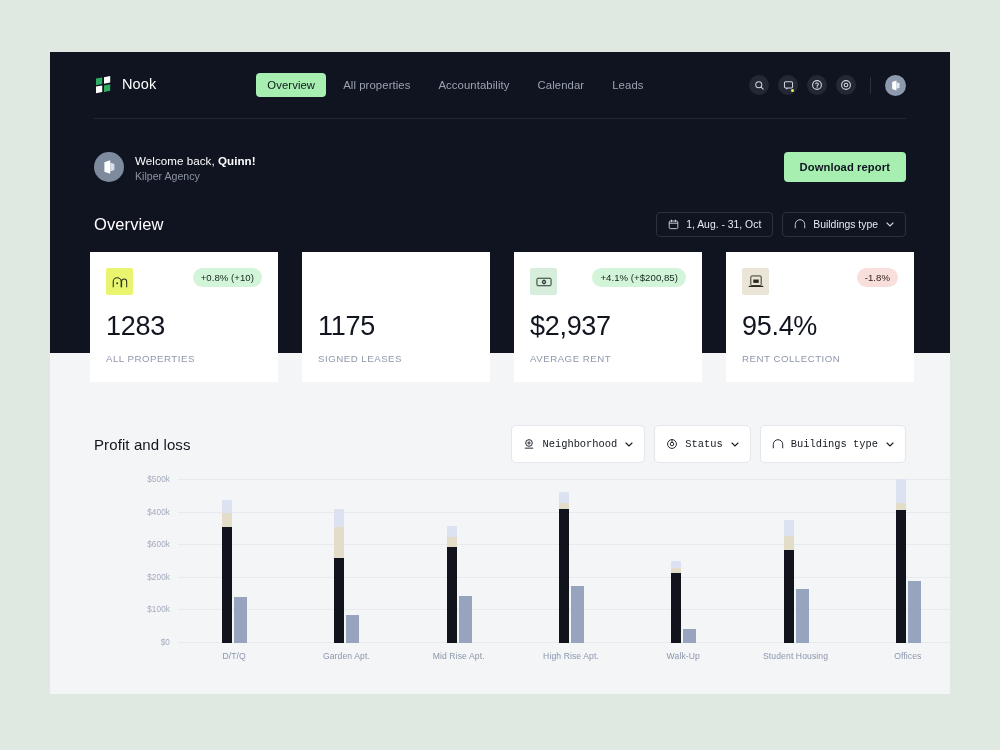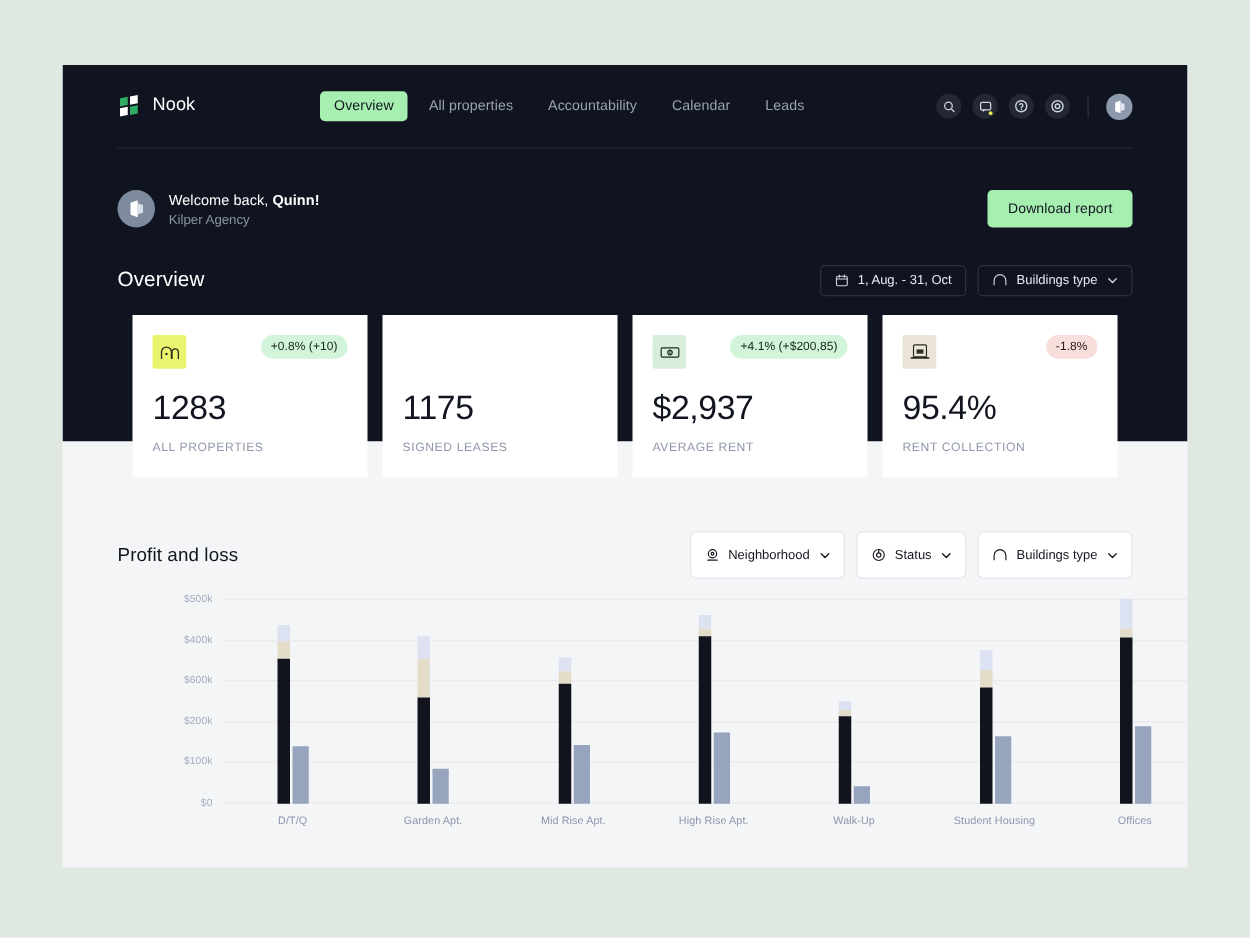--- a/index.html
+++ b/index.html
@@ -155,21 +155,21 @@
   .welcome-sub {
     font-size: 10.6px;
     color: #8b93a3;
     margin-top: 3px;
   }
   .btn-download {
     margin-left: auto;
     background: #a6efb0;
     color: #101420;
     font-size: 11.2px;
-    font-weight: normal;
+    font-weight: bold;
     border: none;
     border-radius: 4px;
     padding: 9px 16px;
     letter-spacing: .1px;
     font-family: inherit;
   }
 
   
   .overview-row {
     position: absolute;
@@ -201,24 +201,24 @@
     background: transparent;
     white-space: nowrap;
     font-family: inherit;
   }
   .chip-dark svg { display: block; flex: none; }
   .caret { margin-left: 1px; }
 
   
   .cards {
     position: absolute;
-    left: 56px; top: 200px;
+    left: 40px; top: 200px;
     width: 812px;
     display: flex;
-    gap: 12px;
+    gap: 24px;
     text-align: center;
   }
   .card {
     width: 188px;
     height: 130px;
     background: #ffffff;
     padding: 16px;
     position: relative;
     flex: none;
   }
@@ -282,21 +282,21 @@
     border: 1px solid #e4e6ec;
     border-radius: 5px;
     height: 25px;
     padding: 18px 11px;
     display: flex;
     align-items: center;
     gap: 7px;
     color: #14181f;
     font-size: 10.4px;
     white-space: nowrap;
-    font-family: Liberation Sans, sans-serif;
+    font-family: Liberation Mono, monospace;
   }
   .chip-light svg { display: block; flex: none; }
 
   
   .chart {
     position: absolute;
     left: 86px; top: 420px;
     width: 832px;
     height: 210px;
   }

